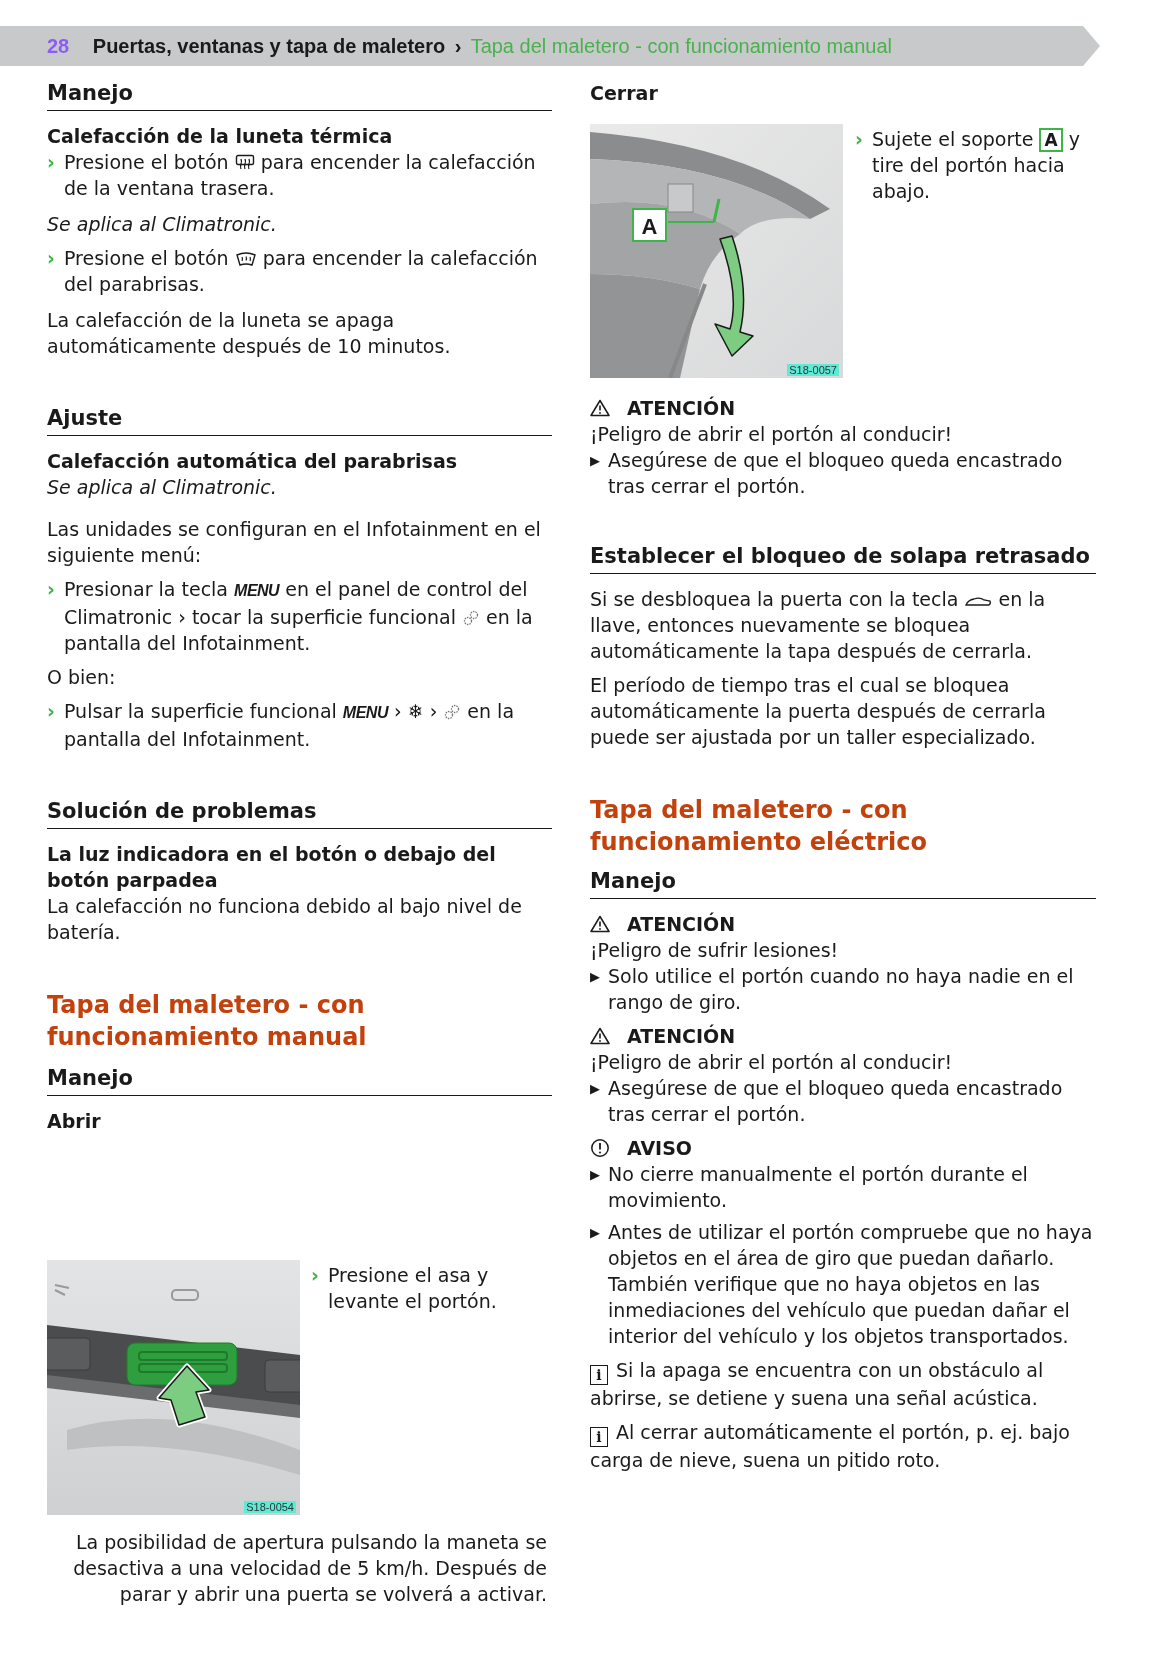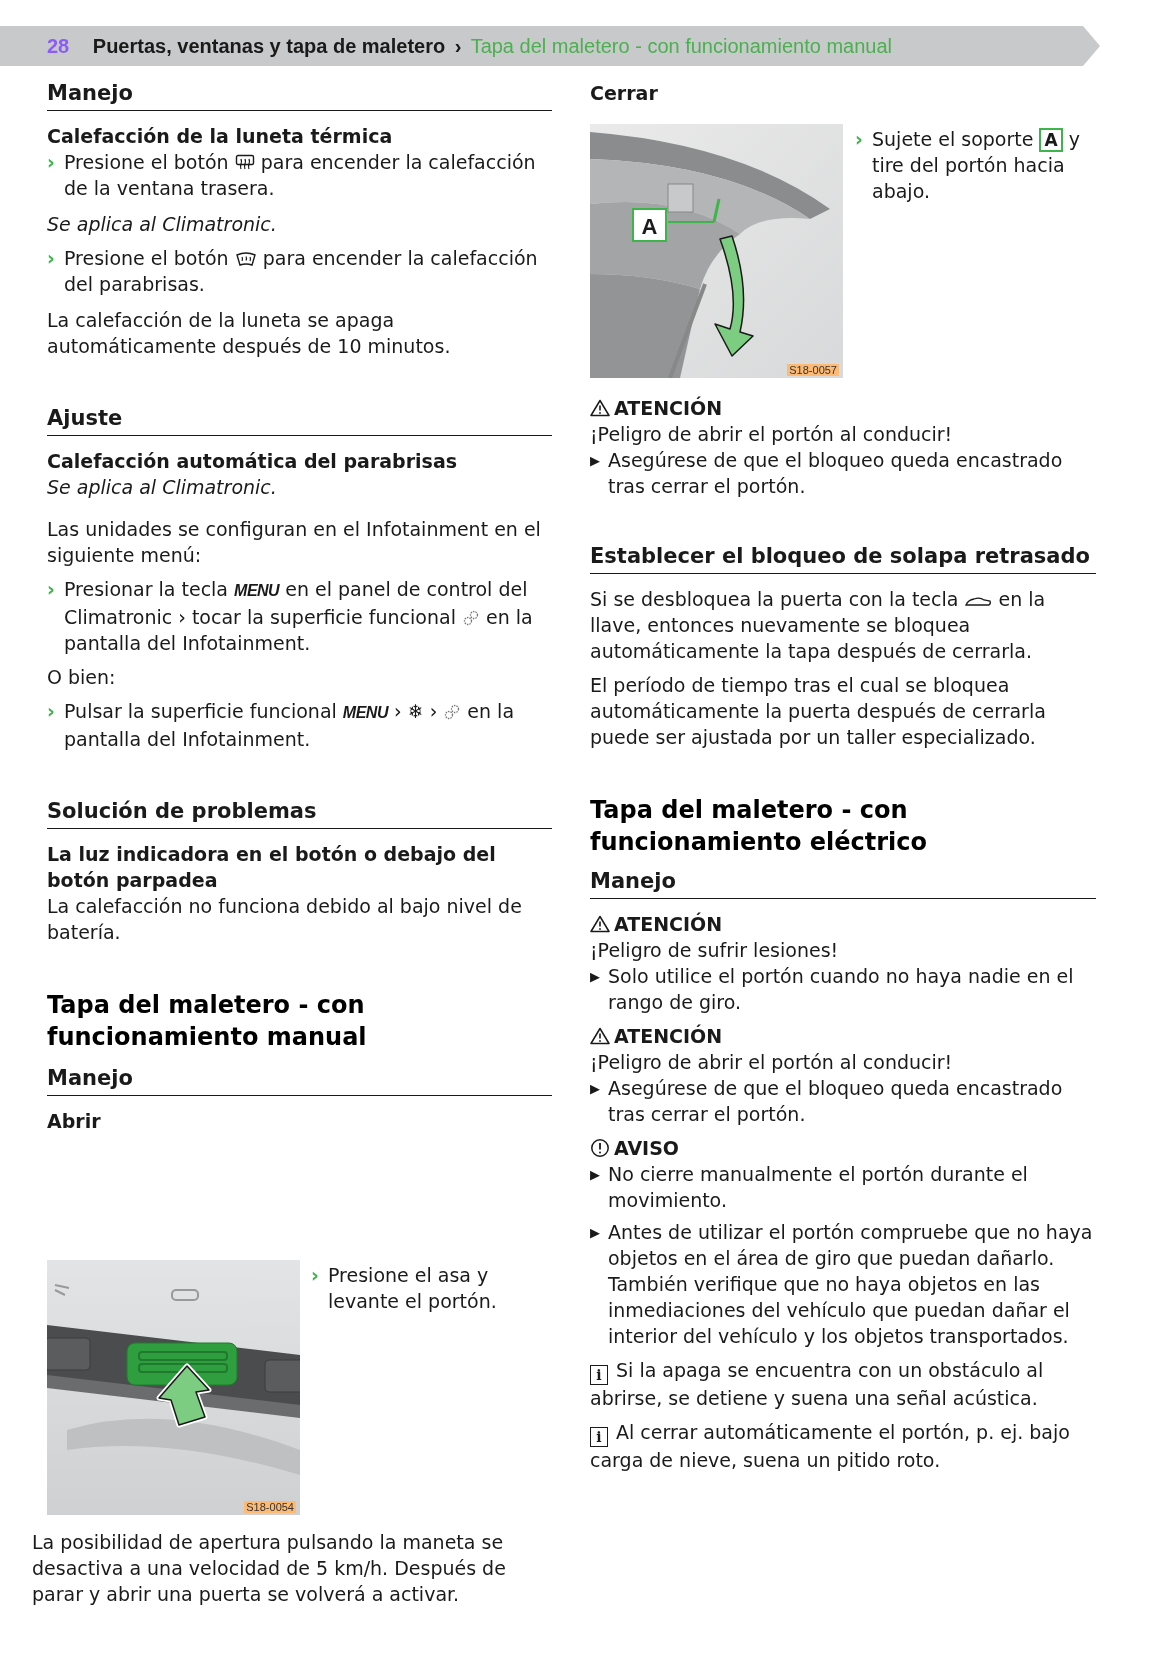--- a/index.html
+++ b/index.html
@@ -11,37 +11,37 @@
   .hdr svg { position: absolute; left: 0; top: 0; }
   .hdr-text { position: absolute; left: 47px; top: 0; height: 40px; line-height: 40px;
               font-family: "Liberation Sans", sans-serif; font-size: 20px; white-space: nowrap; }
   .hdr-page { font-weight: bold; color: #8b5cf6; margin-right: 18px; }
   .hdr-chapter { font-weight: bold; color: #1a1a1a; }
   .hdr-sep { color: #1a1a1a; font-weight: bold; margin: 0 4px; }
   .hdr-topic { color: #4bb04f; }
 
   .h2 { font-size: 21px; font-weight: bold; padding-bottom: 4px; border-bottom: 1.6px solid #1a1a1a; margin: 0; line-height: 26px; }
   .h3 { font-size: 19px; font-weight: bold; margin: 0; line-height: 26px; }
-  .h1g { font-size: 24px; font-weight: bold; color: #000000; line-height: 32px; margin: 0; }
+  .h1g { font-size: 24px; font-weight: bold; color: #c2410c; line-height: 32px; margin: 0; }
   p, .li { font-size: 19px; line-height: 26px; margin: 0; }
   .it { font-style: italic; }
   .li { position: relative; padding-left: 17px; }
   .li .bul { position: absolute; left: 0; top: 0; color: #3db54a; font-weight: bold; }
   .li.tri { padding-left: 18px; }
   .li.tri .bul { color: #1a1a1a; font-size: 13px; font-weight: normal; top: 1px; }
   .menu-key { font-family: "Liberation Sans", sans-serif; font-weight: bold; font-size: 16px; letter-spacing: -0.5px; font-style: italic; }
   .ico-inline { display: inline-block; vertical-align: -3px; }
-  .warn-h { font-size: 19px; font-weight: bold; line-height: 26px; display: flex; align-items: center; gap: 4px; }
+  .warn-h { font-size: 19px; font-weight: bold; line-height: 26px; display: flex; align-items: center; gap: 17px; }
   .box-a { display: inline-block; border: 2px solid #3db54a; font-weight: bold; padding: 0 3px; line-height: 20px; font-size: 17px; }
   .info-box { display: inline-block; width: 16px; height: 18px; border: 1.5px solid #1a1a1a; text-align: center;
               font-size: 14px; line-height: 18px; font-weight: bold; vertical-align: -3px; margin-right: 8px; font-family: "DejaVu Serif", serif; }
 
   .abs { position: absolute; }
   .fig { position: absolute; background: #d0d2d3; overflow: hidden; }
-  .fig-code { position: absolute; right: 4px; bottom: 2px; font-family: "Liberation Sans", sans-serif; font-size: 11px; color: #333; background: #fdba74; padding: 0 2px; }
+  .fig-code { position: absolute; right: 4px; bottom: 2px; font-family: "Liberation Sans", sans-serif; font-size: 11px; color: #333; background: #5eead4; padding: 0 2px; }
 </style>
 </head>
 <body>
 
 <div class="hdr">
   <svg width="1100" height="40">
     <polygon points="0,0 1083,0 1100,20 1083,40 0,40" fill="#c8c9ca"></polygon>
   </svg>
   <div class="hdr-text">
     <span class="hdr-page">28</span>
@@ -160,21 +160,21 @@
   <span class="fig-code">S18-0054</span>
 </div>
 
 <div class="abs" style="left:311px; top:1262px; width:240px;">
   <div class="li">
     <span class="bul">›</span>
     <span>Presione el asa y levante el portón.</span>
   </div>
 </div>
 
-<div class="abs" style="left:32px; top:1529px; width:505px;">
+<div class="abs" style="left:42px; top:1529px; width:505px;text-align:right;">
   <p>La posibilidad de apertura pulsando la maneta se desactiva a una velocidad de 5 km/h. Después de parar y abrir una puerta se volverá a activar.</p>
 </div>
 
 <div class="abs" style="left:590px; top:80px; width:506px;">
   <div class="h3">Cerrar</div>
 </div>
 
 <div class="fig" style="left:590px; top:124px; width:253px; height:254px; background:#e4e5e6;">
   <svg width="253" height="254" viewBox="0 0 253 254">
     <defs>

